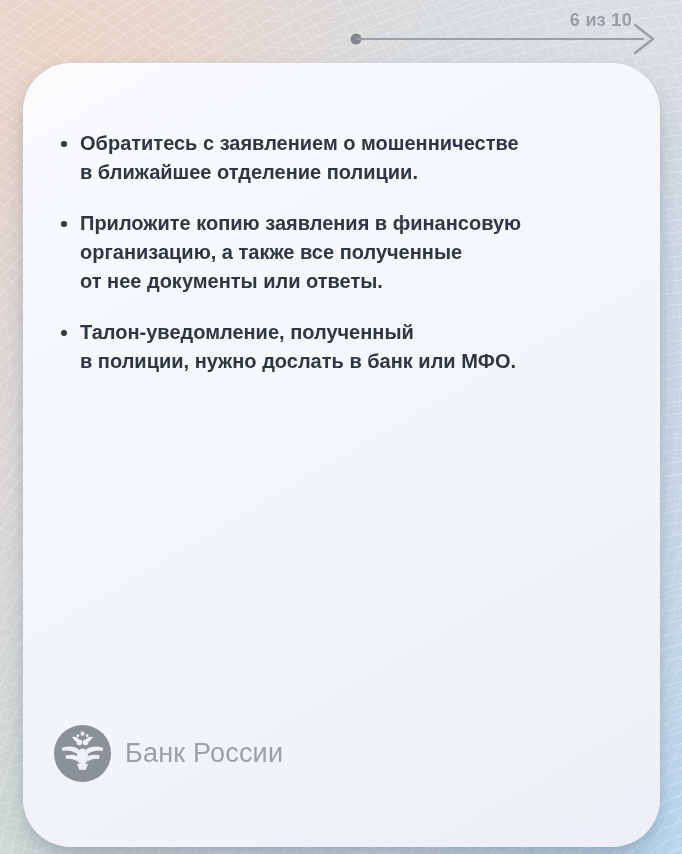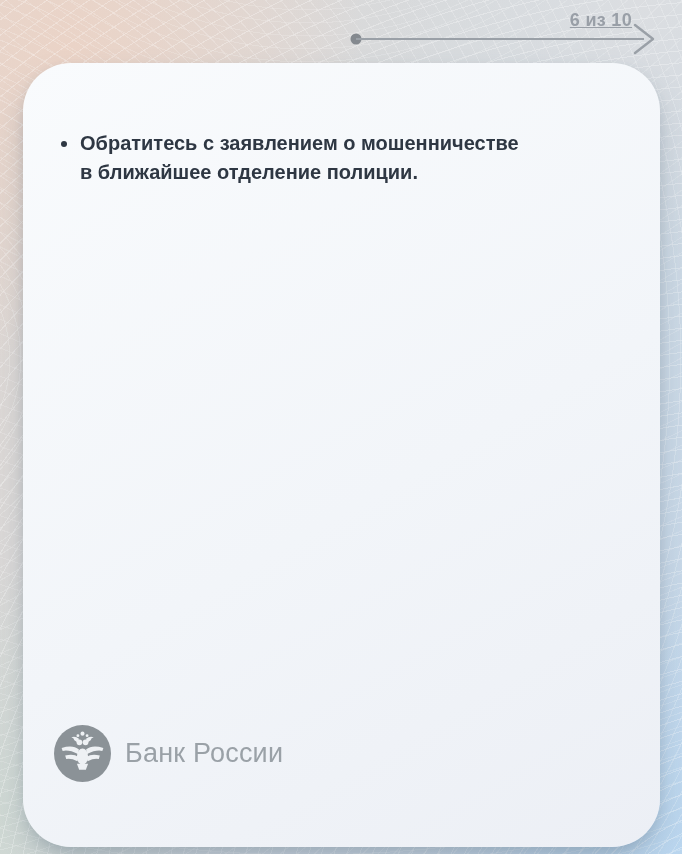--- a/index.html
+++ b/index.html
@@ -15,21 +15,21 @@
   }
   .pattern{
     position:absolute;inset:0;z-index:0;pointer-events:none;opacity:.5;
     background:
       repeating-radial-gradient(circle at 112% 118%, rgba(255,255,255,.55) 0 1px, rgba(255,255,255,0) 1px 12px),
       repeating-radial-gradient(circle at -18% 42%, rgba(255,255,255,.4) 0 1px, rgba(255,255,255,0) 1px 11px),
       repeating-radial-gradient(circle at 45% -40%, rgba(255,255,255,.35) 0 1px, rgba(255,255,255,0) 1px 13px);
   }
   .pagination-label{
     position:absolute;top:10px;right:50px;z-index:2;
-    font-size:18px;font-weight:700;color:#999fa7;letter-spacing:.3px;text-decoration:underline;
+    font-size:18px;font-weight:700;color:#999fa7;letter-spacing:.3px;
   }
   .progress-arrow{position:absolute;left:348px;top:16px;z-index:2;}
   .card{
     position:absolute;left:23px;top:63px;width:637px;height:784px;z-index:1;
     border-radius:48px;
     background:linear-gradient(150deg,#f9fbfd 0%,#f2f5f9 55%,#eceff5 100%);
     box-shadow:0 18px 34px -6px rgba(84,104,124,.38), 0 4px 10px rgba(84,104,124,.12);
   }
   .card ul{margin:0;padding:66px 34px 0 57px;list-style:none;}
   .card li{position:relative;margin:0 0 22px 0;}
@@ -58,20 +58,31 @@
   <polyline points="287,9 305,23 287,37" fill="none" stroke="#9aa0a7" stroke-width="2.4" stroke-linecap="round" stroke-linejoin="round"></polyline>
 </svg>
 
 <div class="card">
   <ul>
     <li>
       <span class="dot"></span>
       <span class="txt">Обратитесь с заявлением о мошенничестве
 в ближайшее отделение полиции.</span>
     </li>
+    <li>
+      <span class="dot"></span>
+      <span class="txt">Приложите копию заявления в финансовую
+организацию, а также все полученные
+от нее документы или ответы.</span>
+    </li>
+    <li>
+      <span class="dot"></span>
+      <span class="txt">Талон-уведомление, полученный
+в полиции, нужно дослать в банк или МФО.</span>
+    </li>
   </ul>
 </div>
 
 <div class="footer">
   <svg class="logo-circle" viewBox="0 0 56 56">
     <circle cx="28" cy="28" r="28" fill="#8b9297"></circle>
     <g fill="#eef1f4">
 
       <circle cx="28" cy="8.5" r="2"></circle>
       <circle cx="23.5" cy="10.5" r="1.4"></circle>

